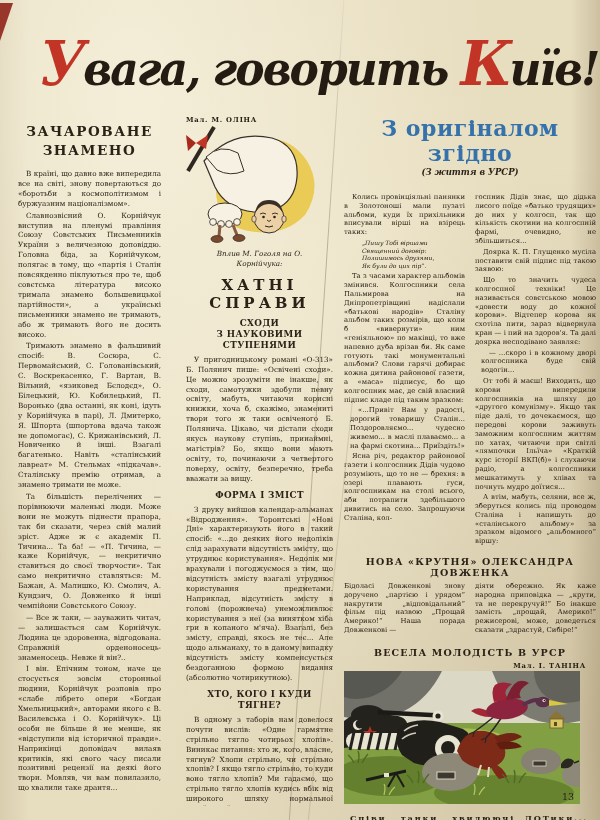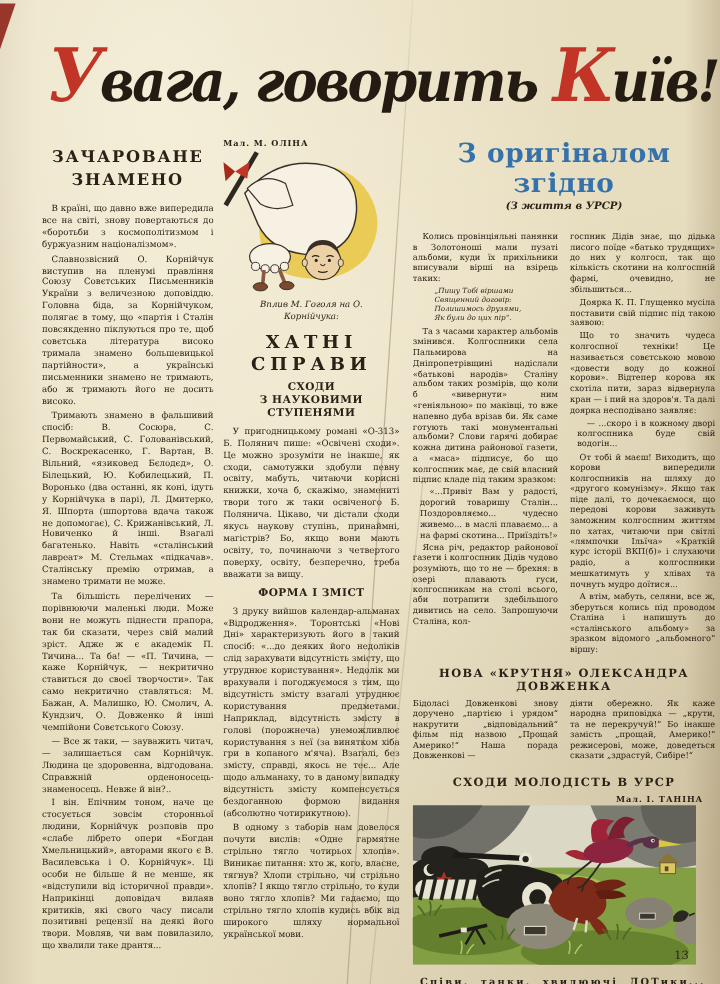--- a/index.html
+++ b/index.html
@@ -20,21 +20,21 @@
   .crease2{position:absolute;left:352px;top:400px;width:1px;height:440px;
     background:rgba(95,80,50,.18);transform:rotate(6deg);transform-origin:top left;}
 
   .masthead{position:absolute;left:40px;top:22px;width:530px;height:88px;margin:0;
     text-align:center;font-style:italic;font-weight:bold;color:#241c12;
     font-size:44px;letter-spacing:-2px;line-height:84px;white-space:nowrap;
     transform:scaleY(1.08);}
   .masthead .redcap{color:#c23425;font-size:57px;letter-spacing:-3px;}
 
   .col{position:absolute;}
-  .col1{left:35px;top:122px;width:143px;height:672px;overflow:hidden;}
+  .col1{left:18px;top:122px;width:143px;height:672px;overflow:hidden;}
   .col2{left:186px;top:116px;width:147px;height:690px;overflow:hidden;}
   .rightsec{position:absolute;left:344px;top:116px;width:252px;height:700px;}
 
   p{margin:0 0 2px;text-indent:8px;text-align:justify;}
   .col1 p,.col2 p{font-size:7.2px;line-height:9.9px;}
   .rcol p,.mini p{font-size:6.9px;line-height:8.8px;}
   p.noind{text-indent:0;}
   p.qind{margin-left:6px;}
 
   .left-title{margin:0 0 9px;font-size:13.5px;line-height:19px;letter-spacing:1.5px;
@@ -113,20 +113,21 @@
       <ellipse cx="98" cy="94" rx="2.2" ry="3.2" fill="#ecd0a6" stroke="#38312a" stroke-width=".7"></ellipse>
     </svg>
 
     <p class="cartoon-cap noind"><span>Вплив М. Гоголя на О. Корнійчука:</span><br></p>
 
     <h2 class="khatni">ХАТНІ СПРАВИ</h2>
     <h3 class="subhead"><span>СХОДИ</span><br><span>З НАУКОВИМИ СТУПЕНЯМИ</span></h3>
     <p>У пригодницькому романі «О-313» Б. Полянич пише: «Освічені сходи». Це можно зрозуміти не інакше, як сходи, самотужки здобули певну освіту, мабуть, читаючи корисні книжки, хоча б, скажімо, знамениті твори того ж таки освіченого Б. Полянича. Цікаво, чи дістали сходи якусь наукову ступінь, принаймні, магістрів? Бо, якщо вони мають освіту, то, починаючи з четвертого поверху, освіту, безперечно, треба вважати за вищу.</p>
     <h3 class="subhead">ФОРМА І ЗМІСТ</h3>
     <p>З друку вийшов календар-альманах «Відродження». Торонтські «Нові Дні» характеризують його в такий спосіб: «...до деяких його недоліків слід зарахувати відсутність змісту, що утруднює користування». Недолік ми врахували і погоджуємося з тим, що відсутність змісту взагалі утруднює користування предметами. Наприклад, відсутність змісту в голові (порожнеча) унеможливлює користування з неї (за винятком хіба гри в копаного м'яча). Взагалі, без змісту, справді, якось не теє... Але щодо альманаху, то в даному випадку відсутність змісту компенсується бездоганною формою видання (абсолютно чотирикутною).</p>
+    <h3 class="subhead">ХТО, КОГО І КУДИ ТЯГНЕ?</h3>
     <p>В одному з таборів нам довелося почути вислів: «Одне гармятне стрільно тягло чотирьох хлопів». Виникає питання: хто ж, кого, власне, тягнув? Хлопи стрільно, чи стрільно хлопів? І якщо тягло стрільно, то куди воно тягло хлопів? Ми гадаємо, що стрільно тягло хлопів кудись вбік від широкого шляху нормальної української мови.</p>
   </section>
 
   <section class="rightsec">
     <h2 class="blue-title">З оригіналом згідно</h2>
     <div class="under-title">(З життя в УРСР)</div>
 
     <div class="two-col main-cols">
       <div class="rcol">
         <p>Колись провінціяльні панянки в Золотоноші мали пузаті альбоми, куди їх прихільники вписували вірші на взірець таких:</p>
@@ -154,21 +155,21 @@
     <h3 class="span-head">НОВА «КРУТНЯ» ОЛЕКСАНДРА ДОВЖЕНКА</h3>
     <div class="two-col mini-cols mini">
       <div class="rcol">
         <p class="noind">Бідолаcі Довженкові знову доручено „партією і урядом“ накрутити „відповідальний“ фільм під назвою „Прощай Америко!“ Наша порада Довженкові —</p>
       </div>
       <div class="rcol">
         <p class="noind">діяти обережно. Як каже народна приповідка — „крути, та не перекручуй!“ Бо інакше замість „прощай, Америко!“ режисерові, може, доведеться сказати „здрастуй, Сибіре!“</p>
       </div>
     </div>
 
-    <h3 class="span-head">СХОДИ МОЛОДІСТЬ В УРСР</h3>
+    <h3 class="span-head">ВЕСЕЛА МОЛОДІСТЬ В УРСР</h3>
     <div class="credit credit-right">Мал. І. ТАНІНА</div>
 
     <svg width="236" height="133" viewBox="0 0 236 133" style="margin-left:0;">
       <rect x="0" y="0" width="236" height="60" fill="#dcd8c6"></rect>
       <path d="M0,0 H98 Q84,28 60,40 Q30,52 0,46 Z" fill="#71716a"></path>
       <path d="M0,0 H62 Q52,20 30,29 Q12,34 0,29 Z" fill="#58585200" opacity="0"></path>
       <path d="M0,0 H58 Q48,18 26,26 Q10,30 0,26 Z" fill="#585852"></path>
       <path d="M148,0 H236 V50 Q202,58 176,42 Q158,26 148,0 Z" fill="#7b7b72"></path>
       <path d="M190,0 H236 V30 Q212,36 198,22 Q190,12 190,0 Z" fill="#62625a"></path>
       <rect x="0" y="52" width="236" height="81" fill="#82a043"></rect>

